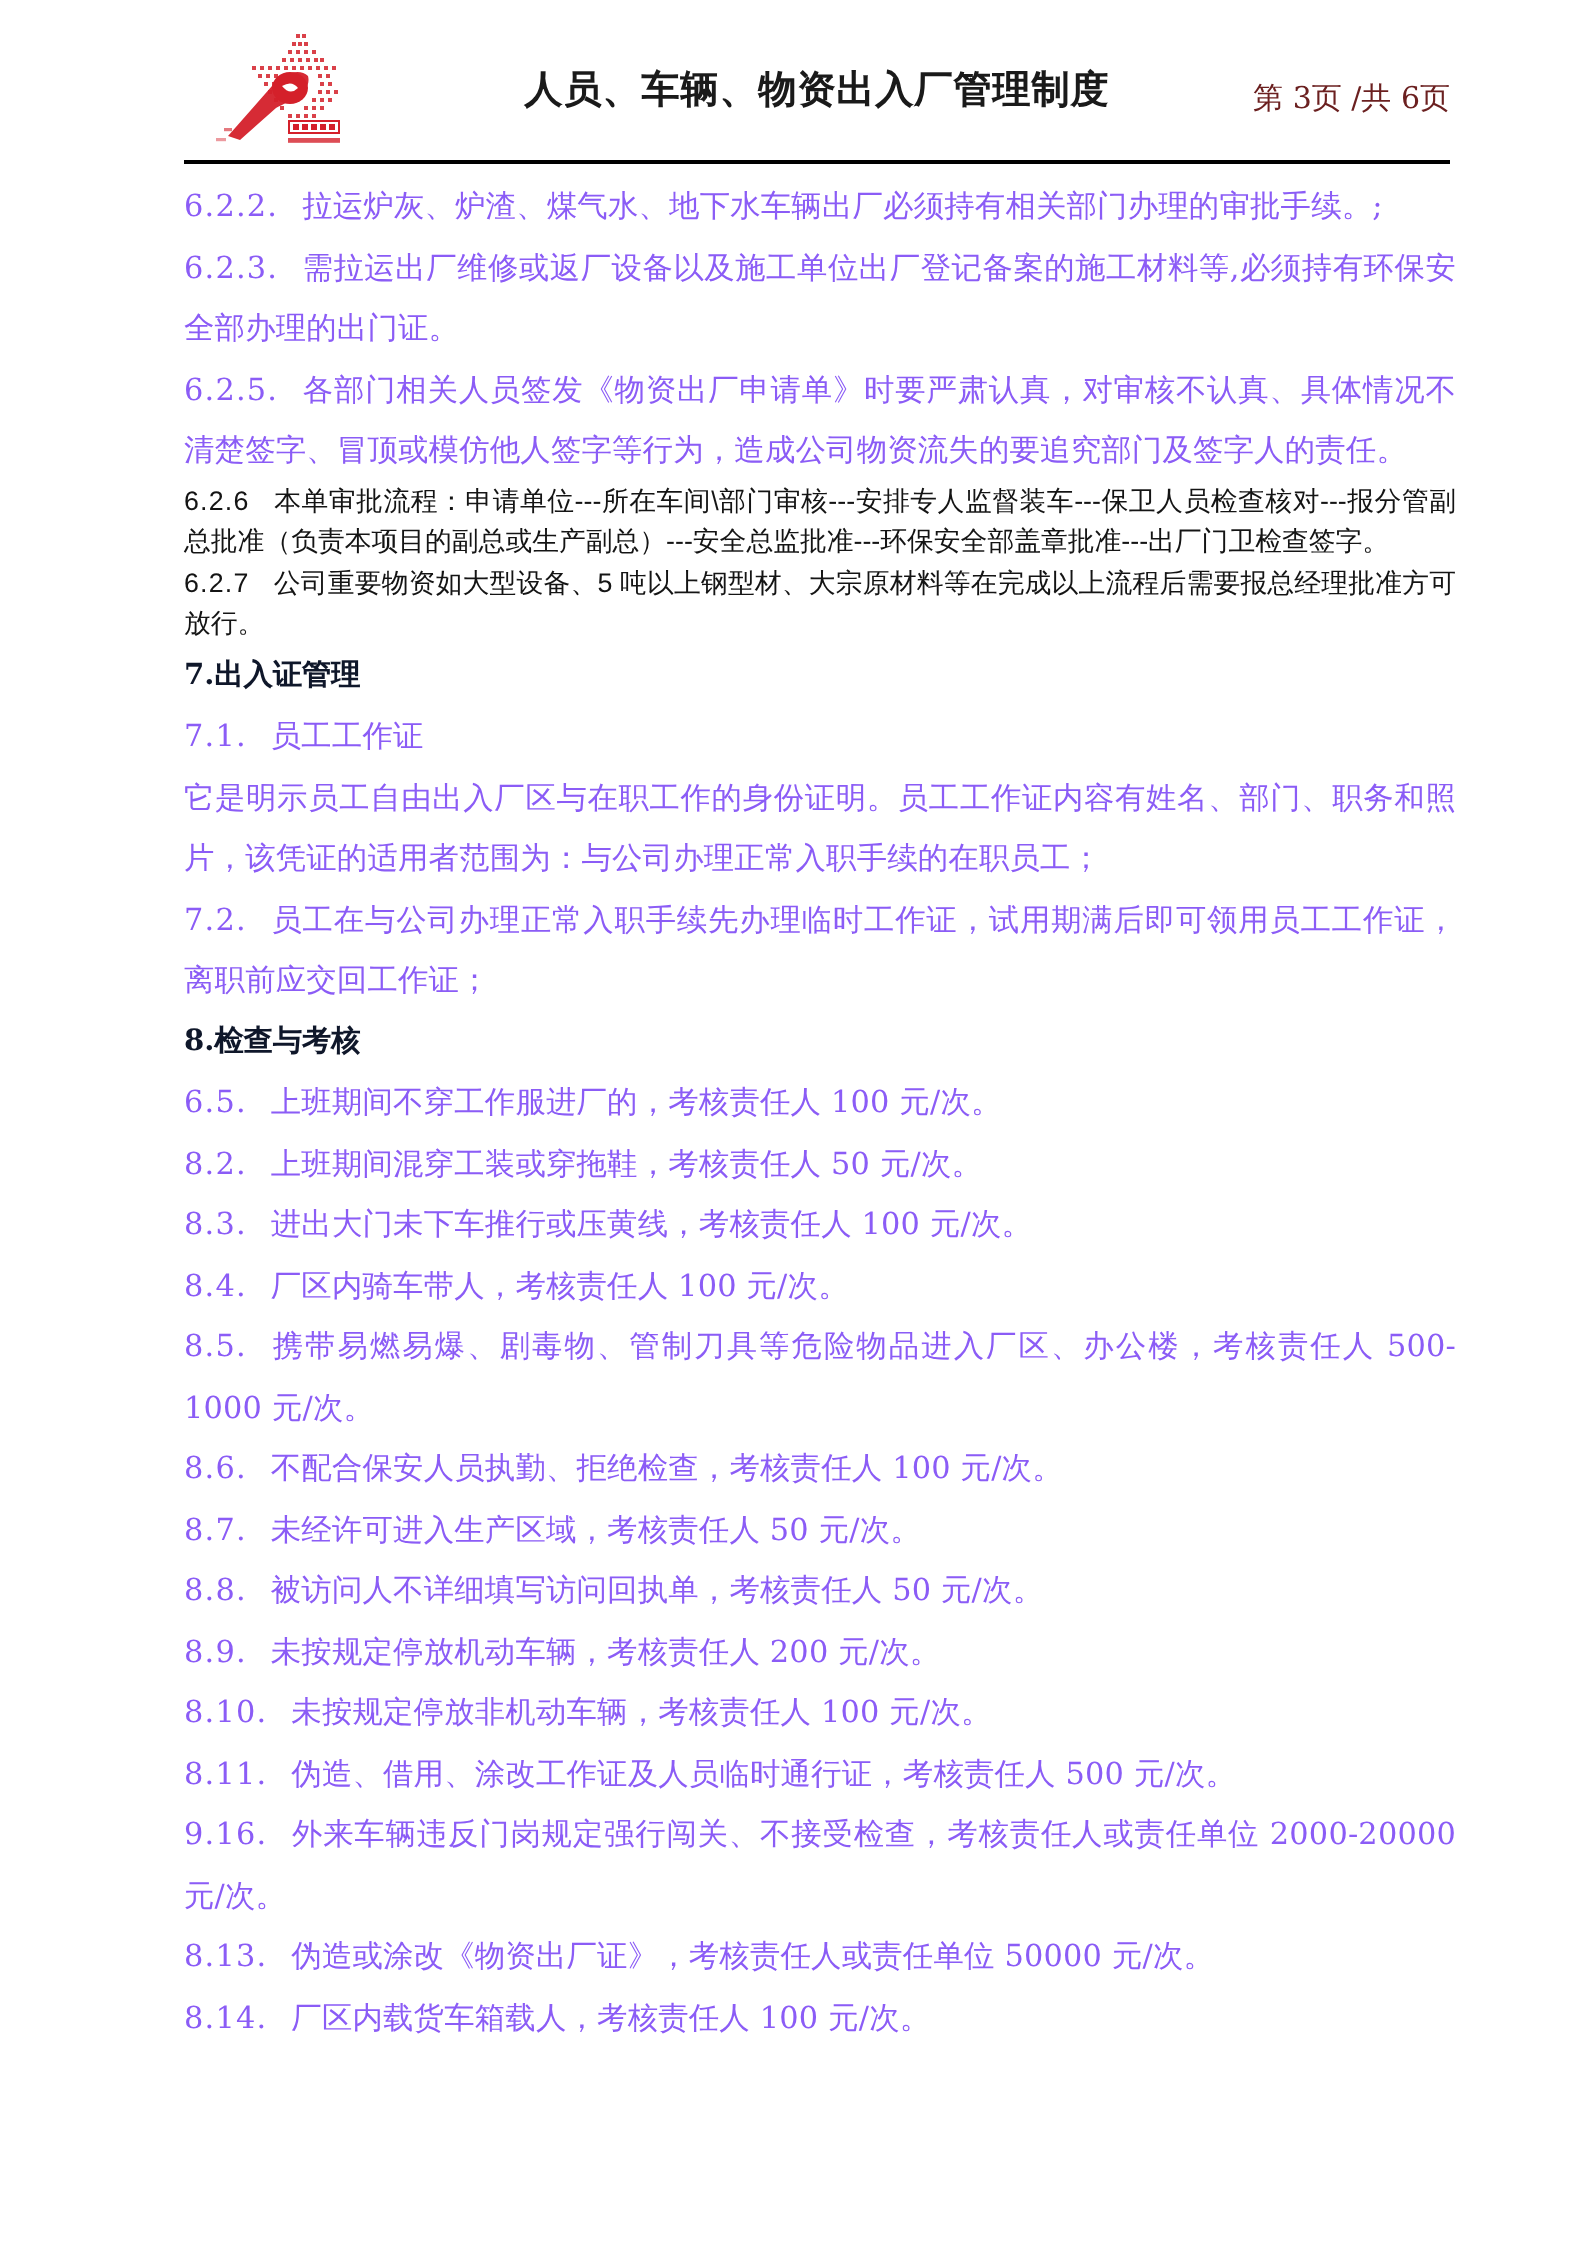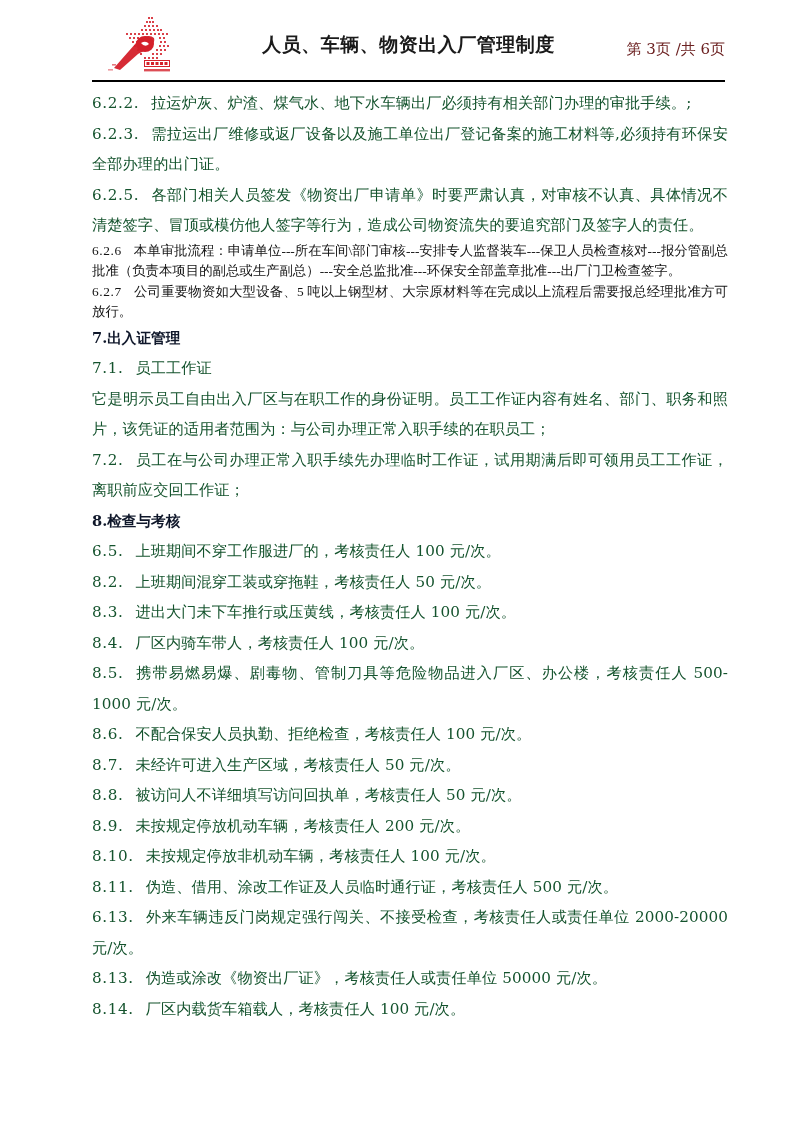--- a/index.html
+++ b/index.html
@@ -87,32 +87,32 @@
     margin: 0;
     padding: 0;
   }
 
   .para {
     font-family: "DejaVu Serif", "Liberation Serif", serif;
     font-size: 15.2px;
     line-height: 30.5px;
     text-align: justify;
     text-justify: inter-ideograph;
-    color: #14532d;
+    color: #8b5cf6;
     letter-spacing: 0.1px;
   }
 
   
   .num {
     letter-spacing: 0.6px;
   }
   .gap2 { display: inline-block; width: 12px; }
 
   .para-small {
-    font-family: Liberation Serif, serif;
+    font-family: Liberation Sans, sans-serif;
     font-size: 13.4px;
     line-height: 20.5px;
     text-align: justify;
     text-justify: inter-ideograph;
     color: #141414;
   }
 
   .heading {
     font-family: "DejaVu Sans", "Liberation Sans", sans-serif;
     font-weight: bold;
@@ -235,18 +235,18 @@
       <p class="para"><span class="num">8.2.</span><span class="gap2"></span><span>上班期间混穿工装或穿拖鞋，考核责任人 50 元/次。</span></p>
       <p class="para"><span class="num">8.3.</span><span class="gap2"></span><span>进出大门未下车推行或压黄线，考核责任人 100 元/次。</span></p>
       <p class="para"><span class="num">8.4.</span><span class="gap2"></span><span>厂区内骑车带人，考核责任人 100 元/次。</span></p>
       <p class="para"><span class="num">8.5.</span><span class="gap2"></span><span>携带易燃易爆、剧毒物、管制刀具等危险物品进入厂区、办公楼，考核责任人 500-1000 元/次。</span></p>
       <p class="para"><span class="num">8.6.</span><span class="gap2"></span><span>不配合保安人员执勤、拒绝检查，考核责任人 100 元/次。</span></p>
       <p class="para"><span class="num">8.7.</span><span class="gap2"></span><span>未经许可进入生产区域，考核责任人 50 元/次。</span></p>
       <p class="para"><span class="num">8.8.</span><span class="gap2"></span><span>被访问人不详细填写访问回执单，考核责任人 50 元/次。</span></p>
       <p class="para"><span class="num">8.9.</span><span class="gap2"></span><span>未按规定停放机动车辆，考核责任人 200 元/次。</span></p>
       <p class="para"><span class="num">8.10.</span><span class="gap2"></span><span>未按规定停放非机动车辆，考核责任人 100 元/次。</span></p>
       <p class="para"><span class="num">8.11.</span><span class="gap2"></span><span>伪造、借用、涂改工作证及人员临时通行证，考核责任人 500 元/次。</span></p>
-      <p class="para"><span class="num">6.13.</span><span class="gap2"></span><span>外来车辆违反门岗规定强行闯关、不接受检查，考核责任人或责任单位 2000-20000 元/次。</span></p>
+      <p class="para"><span class="num">9.16.</span><span class="gap2"></span><span>外来车辆违反门岗规定强行闯关、不接受检查，考核责任人或责任单位 2000-20000 元/次。</span></p>
       <p class="para"><span class="num">8.13.</span><span class="gap2"></span><span>伪造或涂改《物资出厂证》，考核责任人或责任单位 50000 元/次。</span></p>
       <p class="para"><span class="num">8.14.</span><span class="gap2"></span><span>厂区内载货车箱载人，考核责任人 100 元/次。</span></p>
     </div>
 
 </div>
 
 </body></html>

